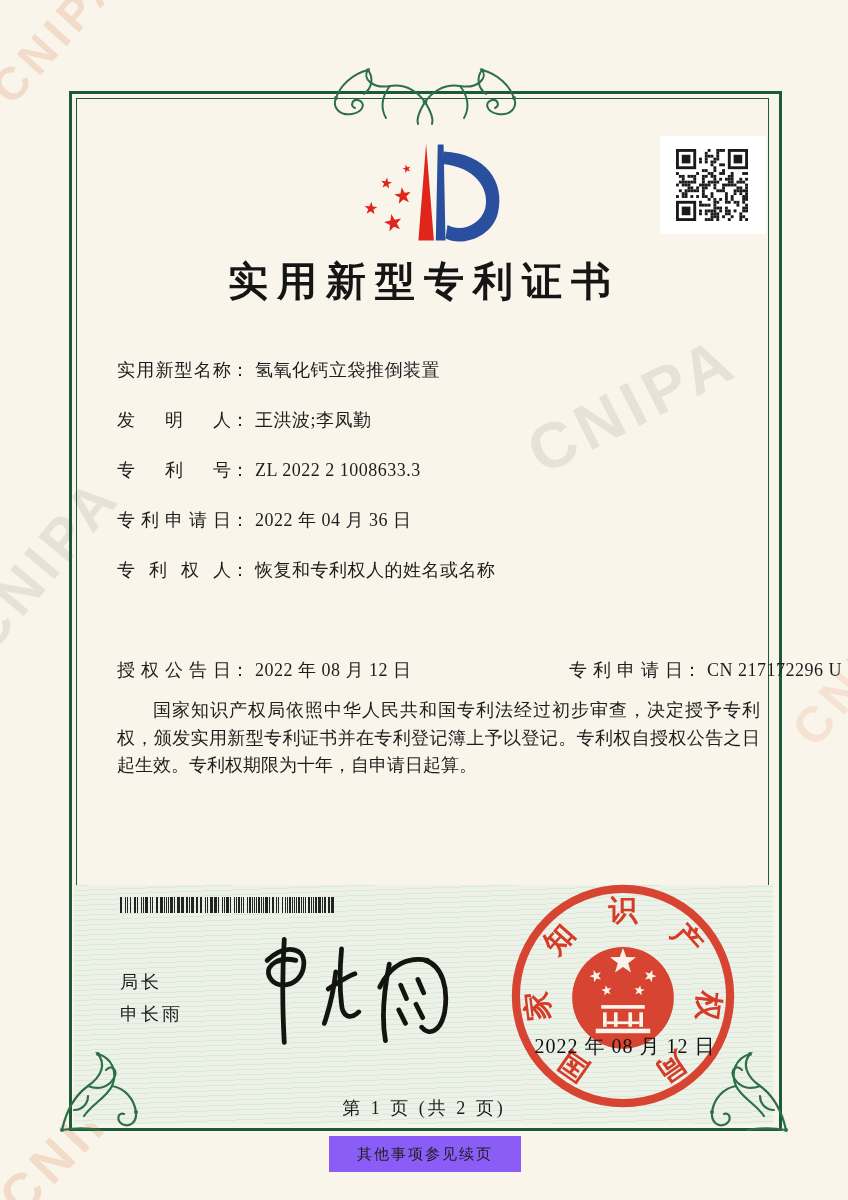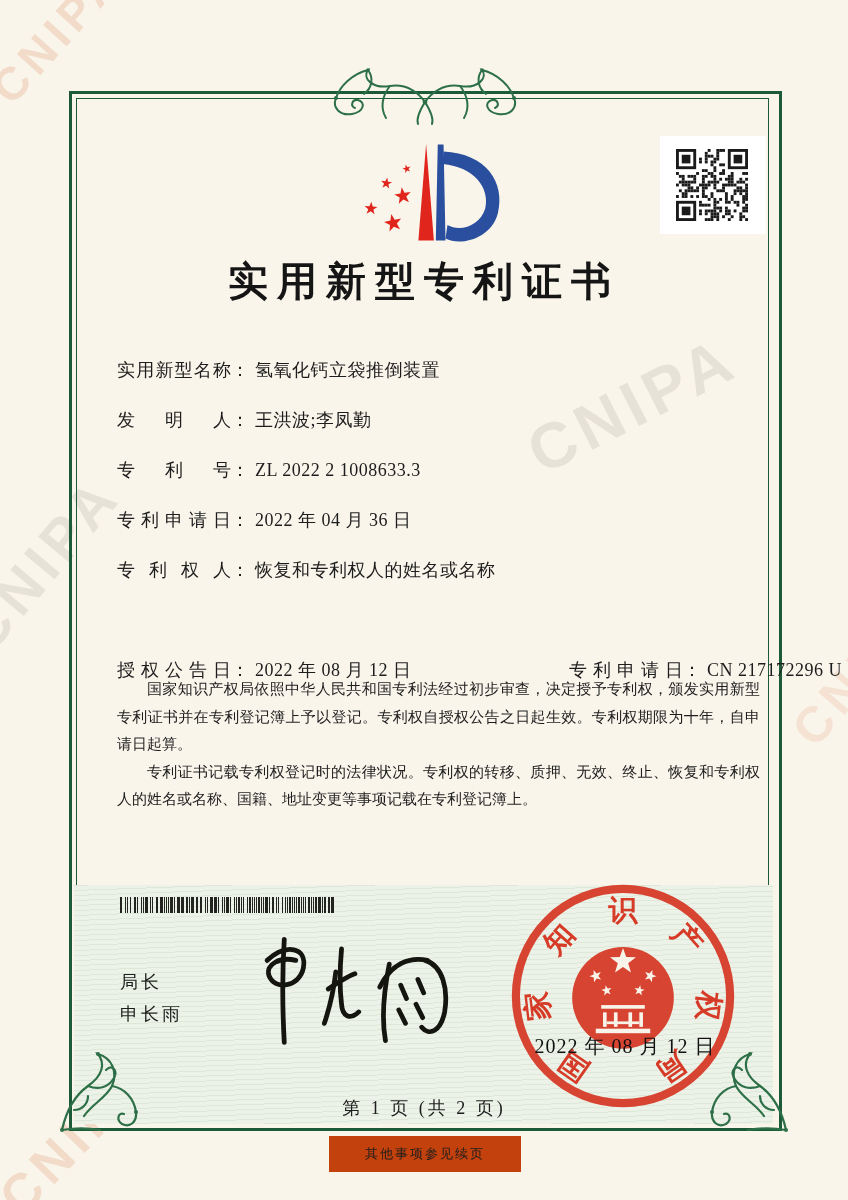--- a/index.html
+++ b/index.html
@@ -30,36 +30,36 @@
       font-size:40px;font-weight:bold;letter-spacing:9px;color:#151515;}
   .qr-box{position:absolute;left:660px;top:136px;width:106px;height:98px;background:#ffffff;}
   .qr{position:absolute;left:16px;top:13px;width:72px;height:72px;}
   .logo{position:absolute;left:352px;top:132px;width:156px;height:124px;}
   
   .row{position:absolute;left:117px;font-size:18px;white-space:nowrap;}
   .flabel{display:inline-block;width:114px;text-align:justify;text-align-last:justify;vertical-align:bottom;}
   .fcolon{display:inline-block;margin-right:6px;}
   .fvalue{letter-spacing:0.5px;}
   .grant2{position:absolute;left:452px;top:0;}
-  .paras{position:absolute;left:117px;top:676px;width:643px;font-size:15px;line-height:27.5px;
+  .paras{position:absolute;left:117px;top:697px;width:643px;font-size:18px;line-height:27.5px;
          text-align:justify;}
   .paras p{margin:0;text-indent:2em;}
   .barcode{position:absolute;left:120px;top:897px;width:220px;height:16px;font-size:0;}
   .barcode span{display:inline-block;height:100%;background:#23231f;vertical-align:top;}
   .official{position:absolute;left:120px;font-size:18px;letter-spacing:3px;}
   .official-title{top:970px;text-align:right;}
   .official-name{top:1002px;}
   .signature{position:absolute;left:248px;top:930px;width:210px;height:118px;}
   .seal{position:absolute;left:505px;top:878px;width:236px;height:236px;}
   .seal-date{position:absolute;left:512px;top:1033px;width:226px;text-align:center;
       font-size:20px;letter-spacing:1px;color:#111;}
   .footer-page{position:absolute;left:0;top:1096px;width:100%;text-align:center;
       font-size:18px;letter-spacing:3px;}
-  .note-box{position:absolute;left:329px;top:1136px;width:192px;height:36px;background:#c2410c;
-      display:flex;align-items:center;justify-content:center;font-size:13px;letter-spacing:2px;z-index:4;}
+  .note-box{position:absolute;left:329px;top:1136px;width:192px;height:36px;background:#8b5cf6;
+      display:flex;align-items:center;justify-content:center;font-size:15px;letter-spacing:2px;z-index:4;}
   .ornament-top{position:absolute;left:312px;top:64px;width:226px;height:62px;z-index:4;}
   .corner-fl{position:absolute;width:96px;height:88px;z-index:4;}
   .corner-bl{left:54px;top:1046px;}
   .corner-br{left:698px;top:1046px;transform:scaleX(-1);}
 </style>
 </head>
 <body>
 
 <div class="page">
 
@@ -360,21 +360,20 @@
 
     <div class="row" style="top:658px">
       <span class="flabel">授权公告日</span><span class="fcolon">：</span><span class="fvalue">2022 年 08 月 12 日</span>
       <span class="grant2">
         <span class="flabel">专利申请日</span><span class="fcolon">：</span><span class="fvalue">CN 217172296 U</span>
       </span>
     </div>
 
     <div class="paras">
       <p>国家知识产权局依照中华人民共和国专利法经过初步审查，决定授予专利权，颁发实用新型专利证书并在专利登记簿上予以登记。专利权自授权公告之日起生效。专利权期限为十年，自申请日起算。</p>
-      <p>专利证书记载专利权登记时的法律状况。专利权的转移、质押、无效、终止、恢复和专利权人的姓名或名称、国籍、地址变更等事项记载在专利登记簿上。</p>
     </div>
 
     <div class="barcode" id="barcode"><span style="width:2px;margin-right:3px"></span><span style="width:1px;margin-right:1px"></span><span style="width:1px;margin-right:2px"></span><span style="width:1px;margin-right:3px"></span><span style="width:2px;margin-right:1px"></span><span style="width:1px;margin-right:3px"></span><span style="width:1px;margin-right:1px"></span><span style="width:1px;margin-right:1px"></span><span style="width:3px;margin-right:2px"></span><span style="width:1px;margin-right:1px"></span><span style="width:1px;margin-right:3px"></span><span style="width:2px;margin-right:2px"></span><span style="width:3px;margin-right:1px"></span><span style="width:1px;margin-right:1px"></span><span style="width:1px;margin-right:1px"></span><span style="width:1px;margin-right:1px"></span><span style="width:3px;margin-right:1px"></span><span style="width:1px;margin-right:2px"></span><span style="width:3px;margin-right:1px"></span><span style="width:3px;margin-right:2px"></span><span style="width:2px;margin-right:1px"></span><span style="width:1px;margin-right:1px"></span><span style="width:3px;margin-right:2px"></span><span style="width:2px;margin-right:2px"></span><span style="width:2px;margin-right:3px"></span><span style="width:1px;margin-right:1px"></span><span style="width:1px;margin-right:2px"></span><span style="width:3px;margin-right:1px"></span><span style="width:3px;margin-right:1px"></span><span style="width:1px;margin-right:3px"></span><span style="width:1px;margin-right:1px"></span><span style="width:1px;margin-right:1px"></span><span style="width:3px;margin-right:1px"></span><span style="width:1px;margin-right:3px"></span><span style="width:1px;margin-right:1px"></span><span style="width:1px;margin-right:1px"></span><span style="width:2px;margin-right:1px"></span><span style="width:1px;margin-right:1px"></span><span style="width:1px;margin-right:3px"></span><span style="width:1px;margin-right:1px"></span><span style="width:2px;margin-right:1px"></span><span style="width:1px;margin-right:1px"></span><span style="width:1px;margin-right:1px"></span><span style="width:1px;margin-right:1px"></span><span style="width:2px;margin-right:1px"></span><span style="width:1px;margin-right:1px"></span><span style="width:1px;margin-right:1px"></span><span style="width:3px;margin-right:1px"></span><span style="width:1px;margin-right:2px"></span><span style="width:2px;margin-right:2px"></span><span style="width:1px;margin-right:1px"></span><span style="width:1px;margin-right:3px"></span><span style="width:1px;margin-right:2px"></span><span style="width:1px;margin-right:1px"></span><span style="width:1px;margin-right:1px"></span><span style="width:2px;margin-right:1px"></span><span style="width:1px;margin-right:1px"></span><span style="width:1px;margin-right:1px"></span><span style="width:1px;margin-right:1px"></span><span style="width:2px;margin-right:1px"></span><span style="width:1px;margin-right:1px"></span><span style="width:1px;margin-right:1px"></span><span style="width:1px;margin-right:2px"></span><span style="width:2px;margin-right:1px"></span><span style="width:1px;margin-right:1px"></span><span style="width:1px;margin-right:1px"></span><span style="width:2px;margin-right:1px"></span><span style="width:3px;margin-right:1px"></span><span style="width:1px;margin-right:1px"></span><span style="width:2px;margin-right:2px"></span><span style="width:2px;margin-right:1px"></span><span style="width:3px;margin-right:3px"></span></div>
 
     <div class="official official-title">局长</div>
     <div class="official official-name">申长雨</div>
 
     <svg class="signature" viewBox="0 0 220 120">
       <g fill="none" stroke="#15150f" stroke-width="5" stroke-linecap="round" stroke-linejoin="round">
         <path d="M38,8 C36,40 36,80 38,116"></path>

